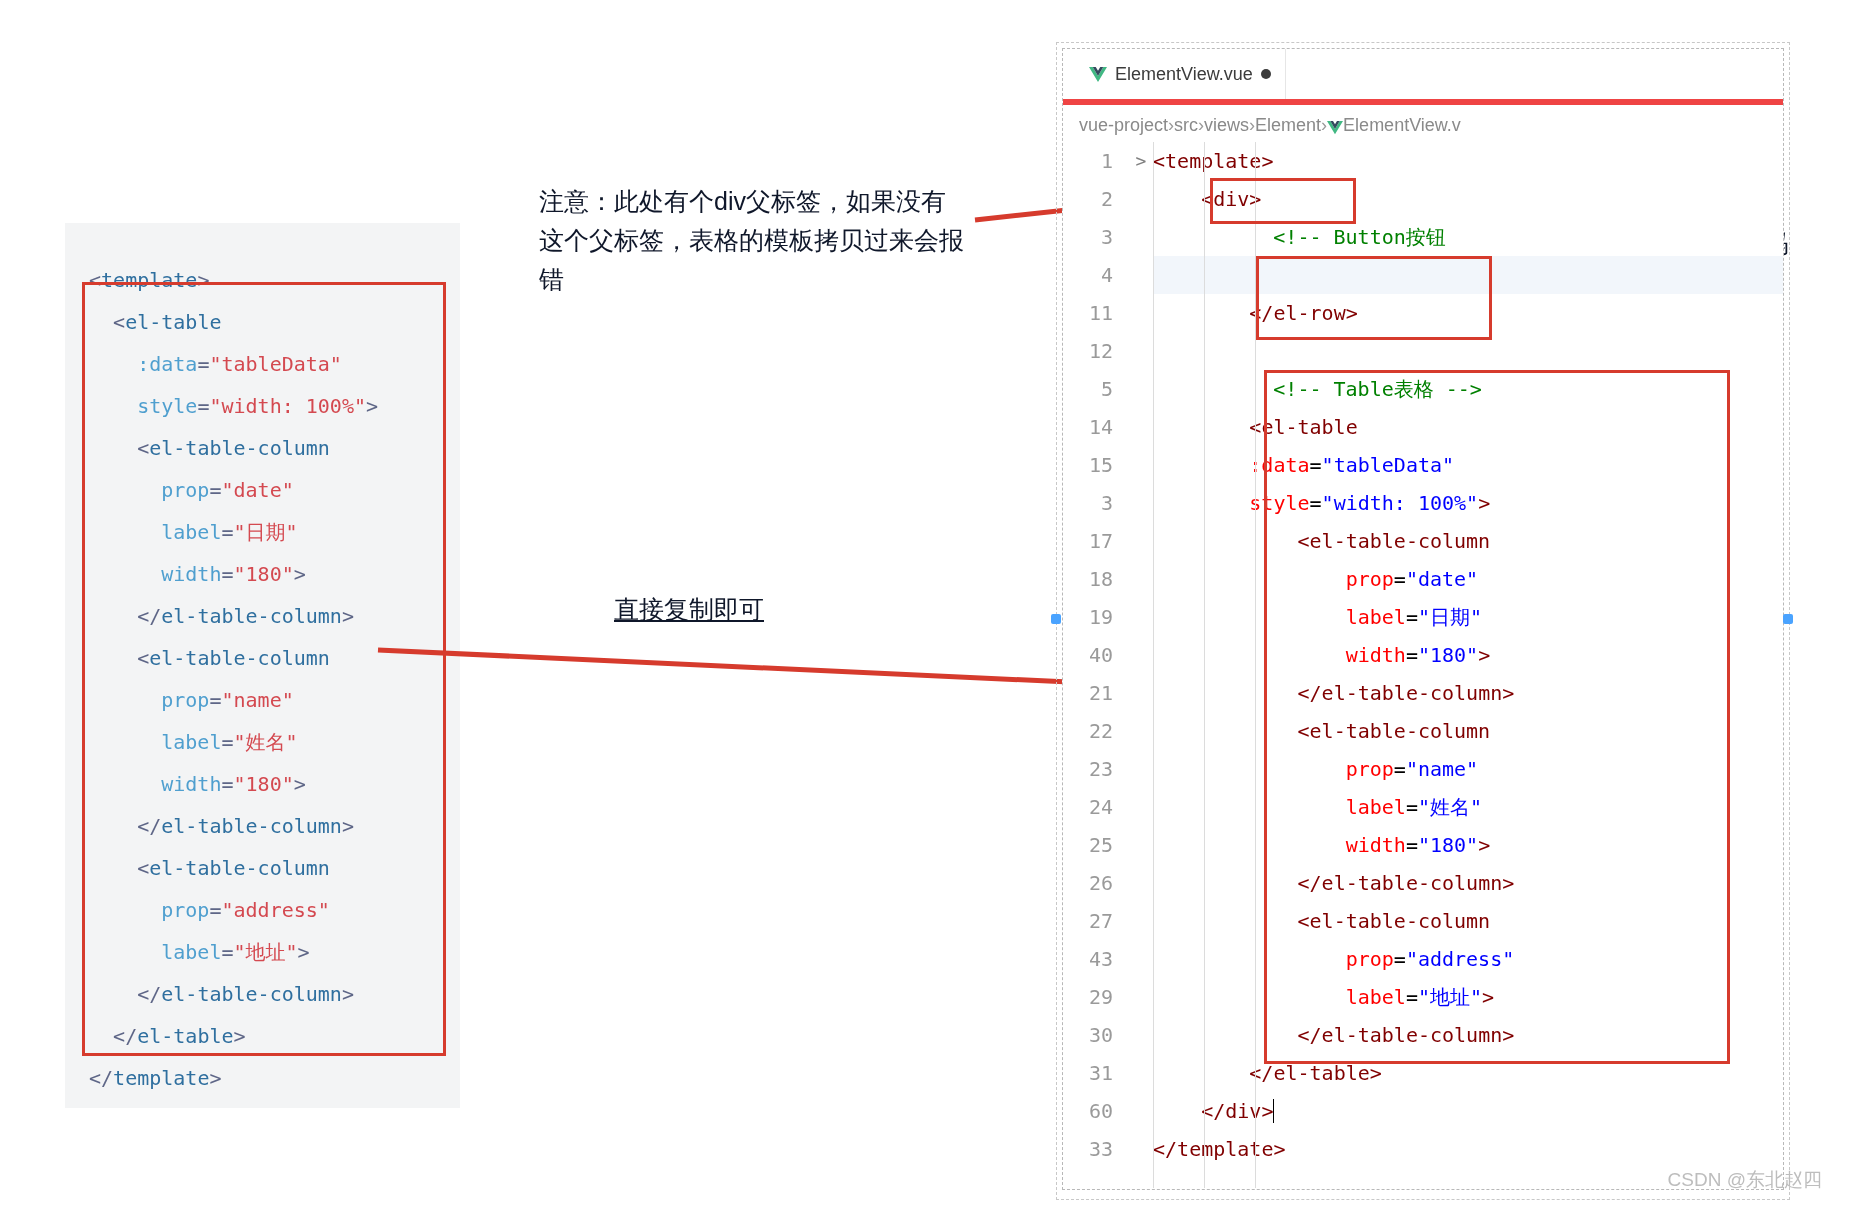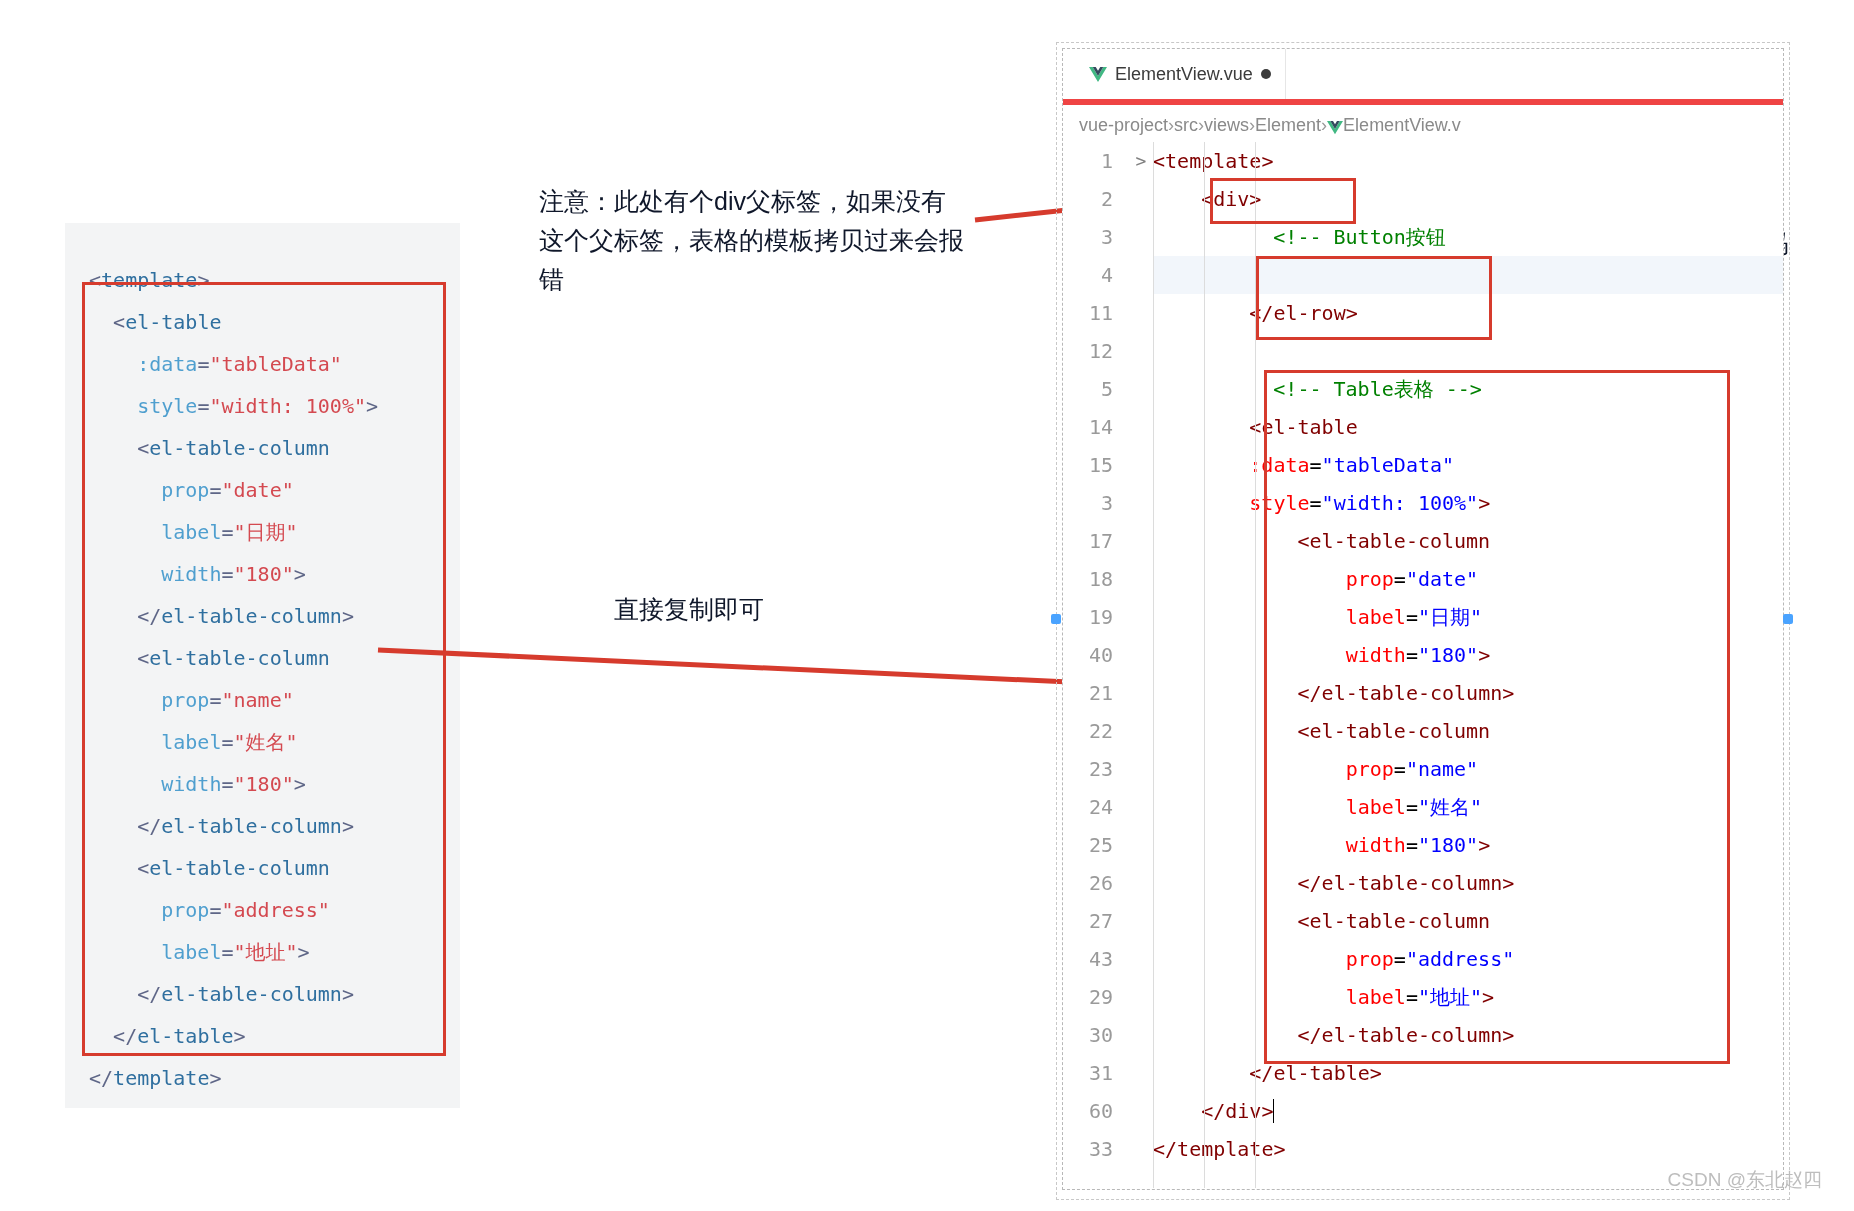--- a/index.html
+++ b/index.html
@@ -47,21 +47,21 @@
 
   
   .anno {
     position: absolute;
     color: #0f172a;
     font-family: "Microsoft YaHei", sans-serif;
     font-size: 25px;
     line-height: 1.55;
   }
   .anno1 { left: 539px; top: 182px; width: 430px; }
-  .anno2 { left: 614px; top: 590px; }
+  .anno2 { left: 614px; top: 590px; text-decoration: underline; }
   .anno3 { left: 1494px; top: 224px; width: 360px; }
 
   
   .arrow-svg {
     position: absolute;
     top: 0;
     left: 0;
     width: 1854px;
     height: 1211px;
     pointer-events: none;

